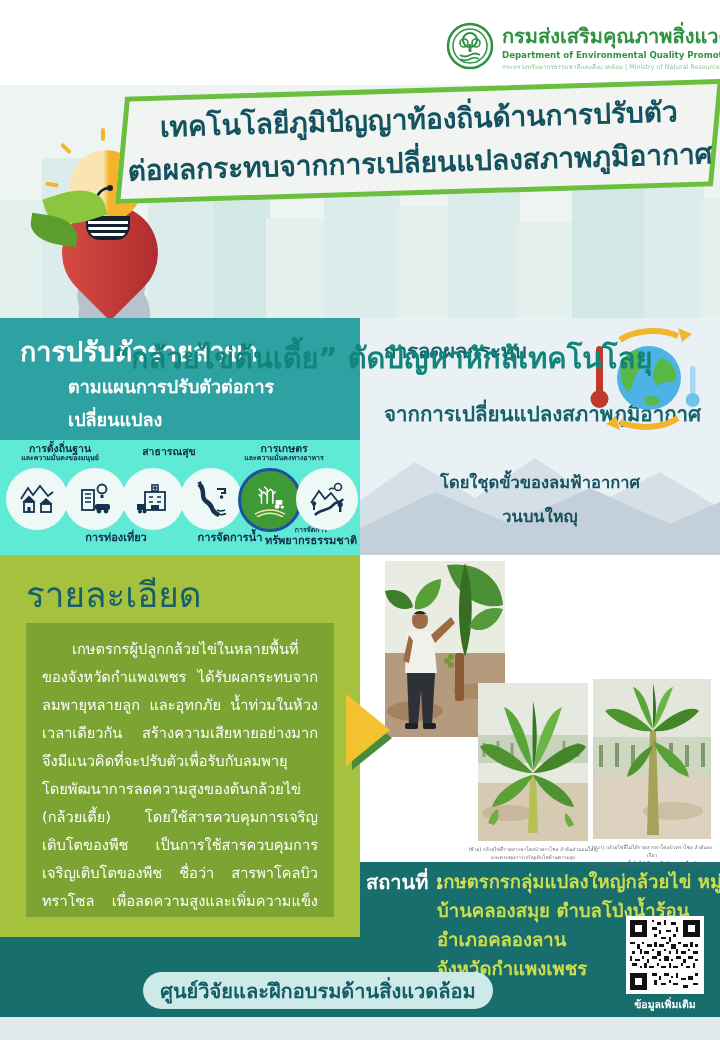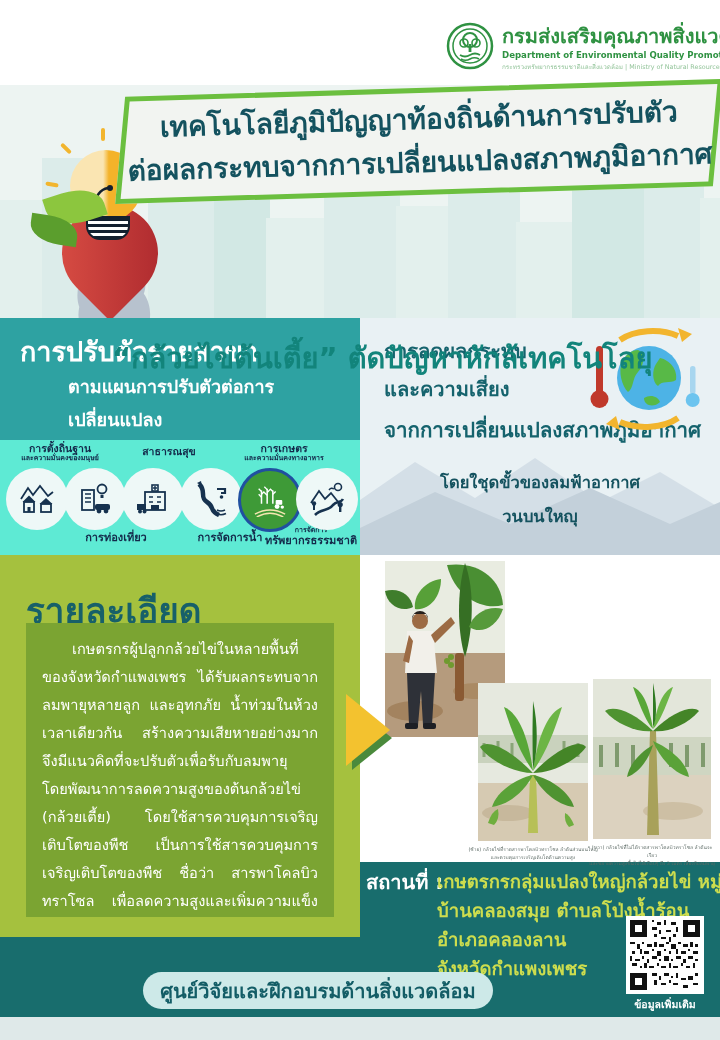--- a/index.html
+++ b/index.html
@@ -51,29 +51,29 @@
   .sector-circle{position:absolute;top:28px;width:62px;height:62px;border-radius:50%;background:#eef8f7;
                  display:flex;align-items:center;justify-content:center;}
   .sector-circle.hl{background:#3e9a37;border:3px solid #2050a0;width:58px;height:58px;}
   .sector-label{position:absolute;width:128px;text-align:center;color:#13294a;}
   .sector-label .l1{font-size:10.5px;font-weight:bold;line-height:12px;}
   .sector-label .l2{font-size:7px;font-weight:bold;line-height:9px;}
   .sector-label.bottom .l1{font-size:11px;}
 
   .impact{left:360px;top:318px;width:360px;height:237px;background:#e9f1f4;overflow:hidden;z-index:2;}
   .impact-title{position:absolute;left:24px;top:14px;font-size:20px;font-weight:bold;color:#15636d;line-height:38px;}
-  .impact-sub{position:absolute;left:24px;top:95px;font-size:20.5px;font-weight:bold;color:#15636d;white-space:nowrap;}
+  .impact-sub{position:absolute;left:24px;top:79px;font-size:20.5px;font-weight:bold;color:#15636d;white-space:nowrap;}
   .mountains{position:absolute;left:0;bottom:0;width:360px;height:115px;}
   .hazard{position:absolute;left:0;top:148px;width:360px;text-align:center;
           font-size:16.5px;font-weight:bold;color:#14525f;line-height:34px;}
   .globe{position:absolute;right:12px;top:10px;width:122px;height:102px;}
 
   
   .details{left:0;top:555px;width:360px;height:382px;background:#a5c13e;z-index:3;}
-  .details-head{position:absolute;left:26px;top:28px;font-size:35px;font-weight:bold;color:#176069;}
+  .details-head{position:absolute;left:26px;top:12px;font-size:35px;font-weight:normal;color:#176069;}
   .details-box{position:absolute;left:26px;top:68px;width:276px;height:270px;background:#7ba432;
                padding:12px 16px;color:#ffffff;font-size:14.6px;line-height:1.92;text-align:justify;
                text-indent:30px;overflow:hidden;}
   .arrow-shadow{left:352px;top:706px;width:0;height:0;border-top:32px solid transparent;
         border-bottom:32px solid transparent;border-left:40px solid #4a8a3c;z-index:3;}
   .arrow{left:346px;top:694px;width:0;height:0;border-top:36px solid transparent;
         border-bottom:36px solid transparent;border-left:44px solid #f3c22f;z-index:4;}
 
   
   .photos{left:360px;top:555px;width:360px;height:307px;background:#ffffff;}
@@ -262,21 +262,20 @@
     </div>
   </div>
 
   <div class="abs impact">
     <svg class="mountains" viewBox="0 0 360 115" preserveAspectRatio="none">
       <path d="M0 60 L55 22 L115 58 L175 18 L240 62 L300 32 L360 68 L360 115 L0 115 Z" fill="#d4dfe7"></path>
       <path d="M0 88 L75 52 L150 84 L230 48 L310 84 L360 62 L360 115 L0 115 Z" fill="#c3d0da"></path>
     </svg>
     <div class="impact-title">
       <div>การลดผลกระทบ</div>
-      <div>และความเสี่ยง</div>
     </div>
     <div class="impact-sub">จากการเปลี่ยนแปลงสภาพภูมิอากาศ</div>
     <svg class="globe" viewBox="0 0 122 102">
       <rect x="10" y="18" width="7" height="48" rx="3.5" fill="#c0392b"></rect>
       <circle cx="13.5" cy="71" r="9" fill="#c0392b"></circle>
       <rect x="104" y="38" width="5.5" height="28" rx="2.7" fill="#a8d6ef"></rect>
       <circle cx="106.7" cy="72" r="7" fill="#6cc4ef"></circle>
       <circle cx="63" cy="50" r="32" fill="#4db3e6"></circle>
       <path d="M52 22 C60 26 58 38 52 44 C46 50 48 60 42 64 C36 58 32 44 36 34 C40 26 46 22 52 22 Z" fill="#58b947"></path>
       <path d="M74 30 C84 32 92 42 90 52 C84 56 76 52 72 58 C66 54 66 42 70 36 Z" fill="#58b947"></path>

